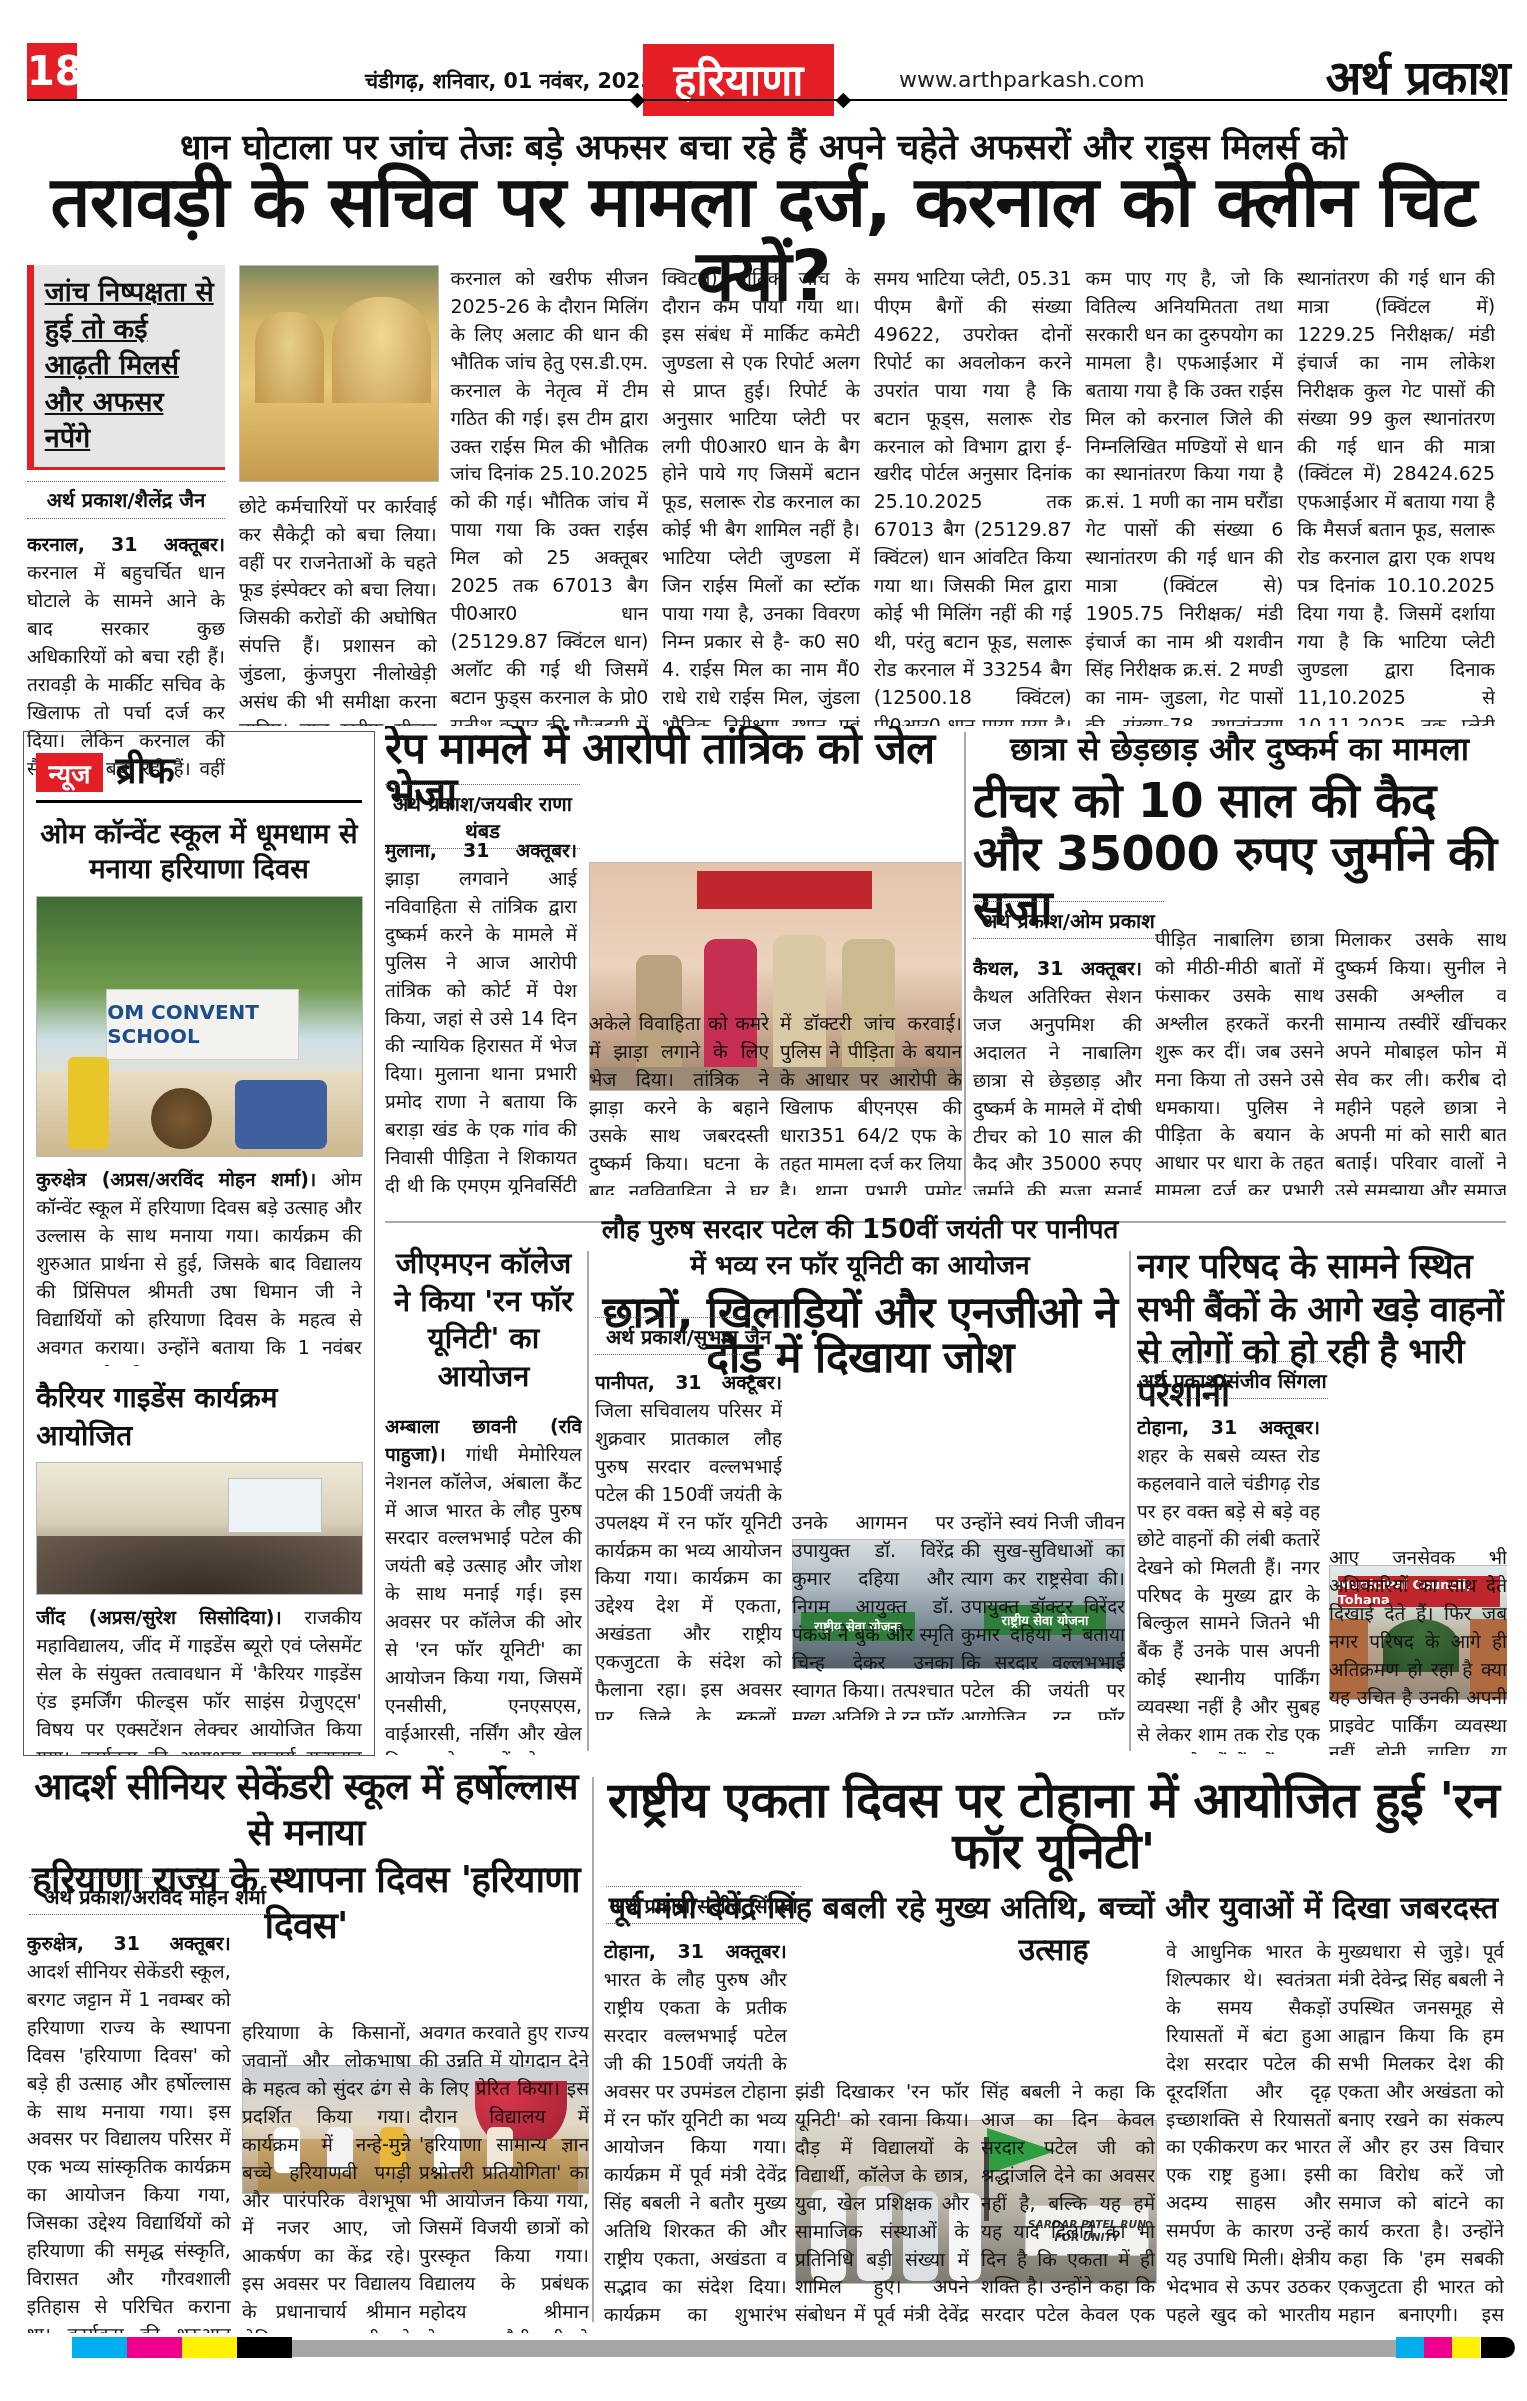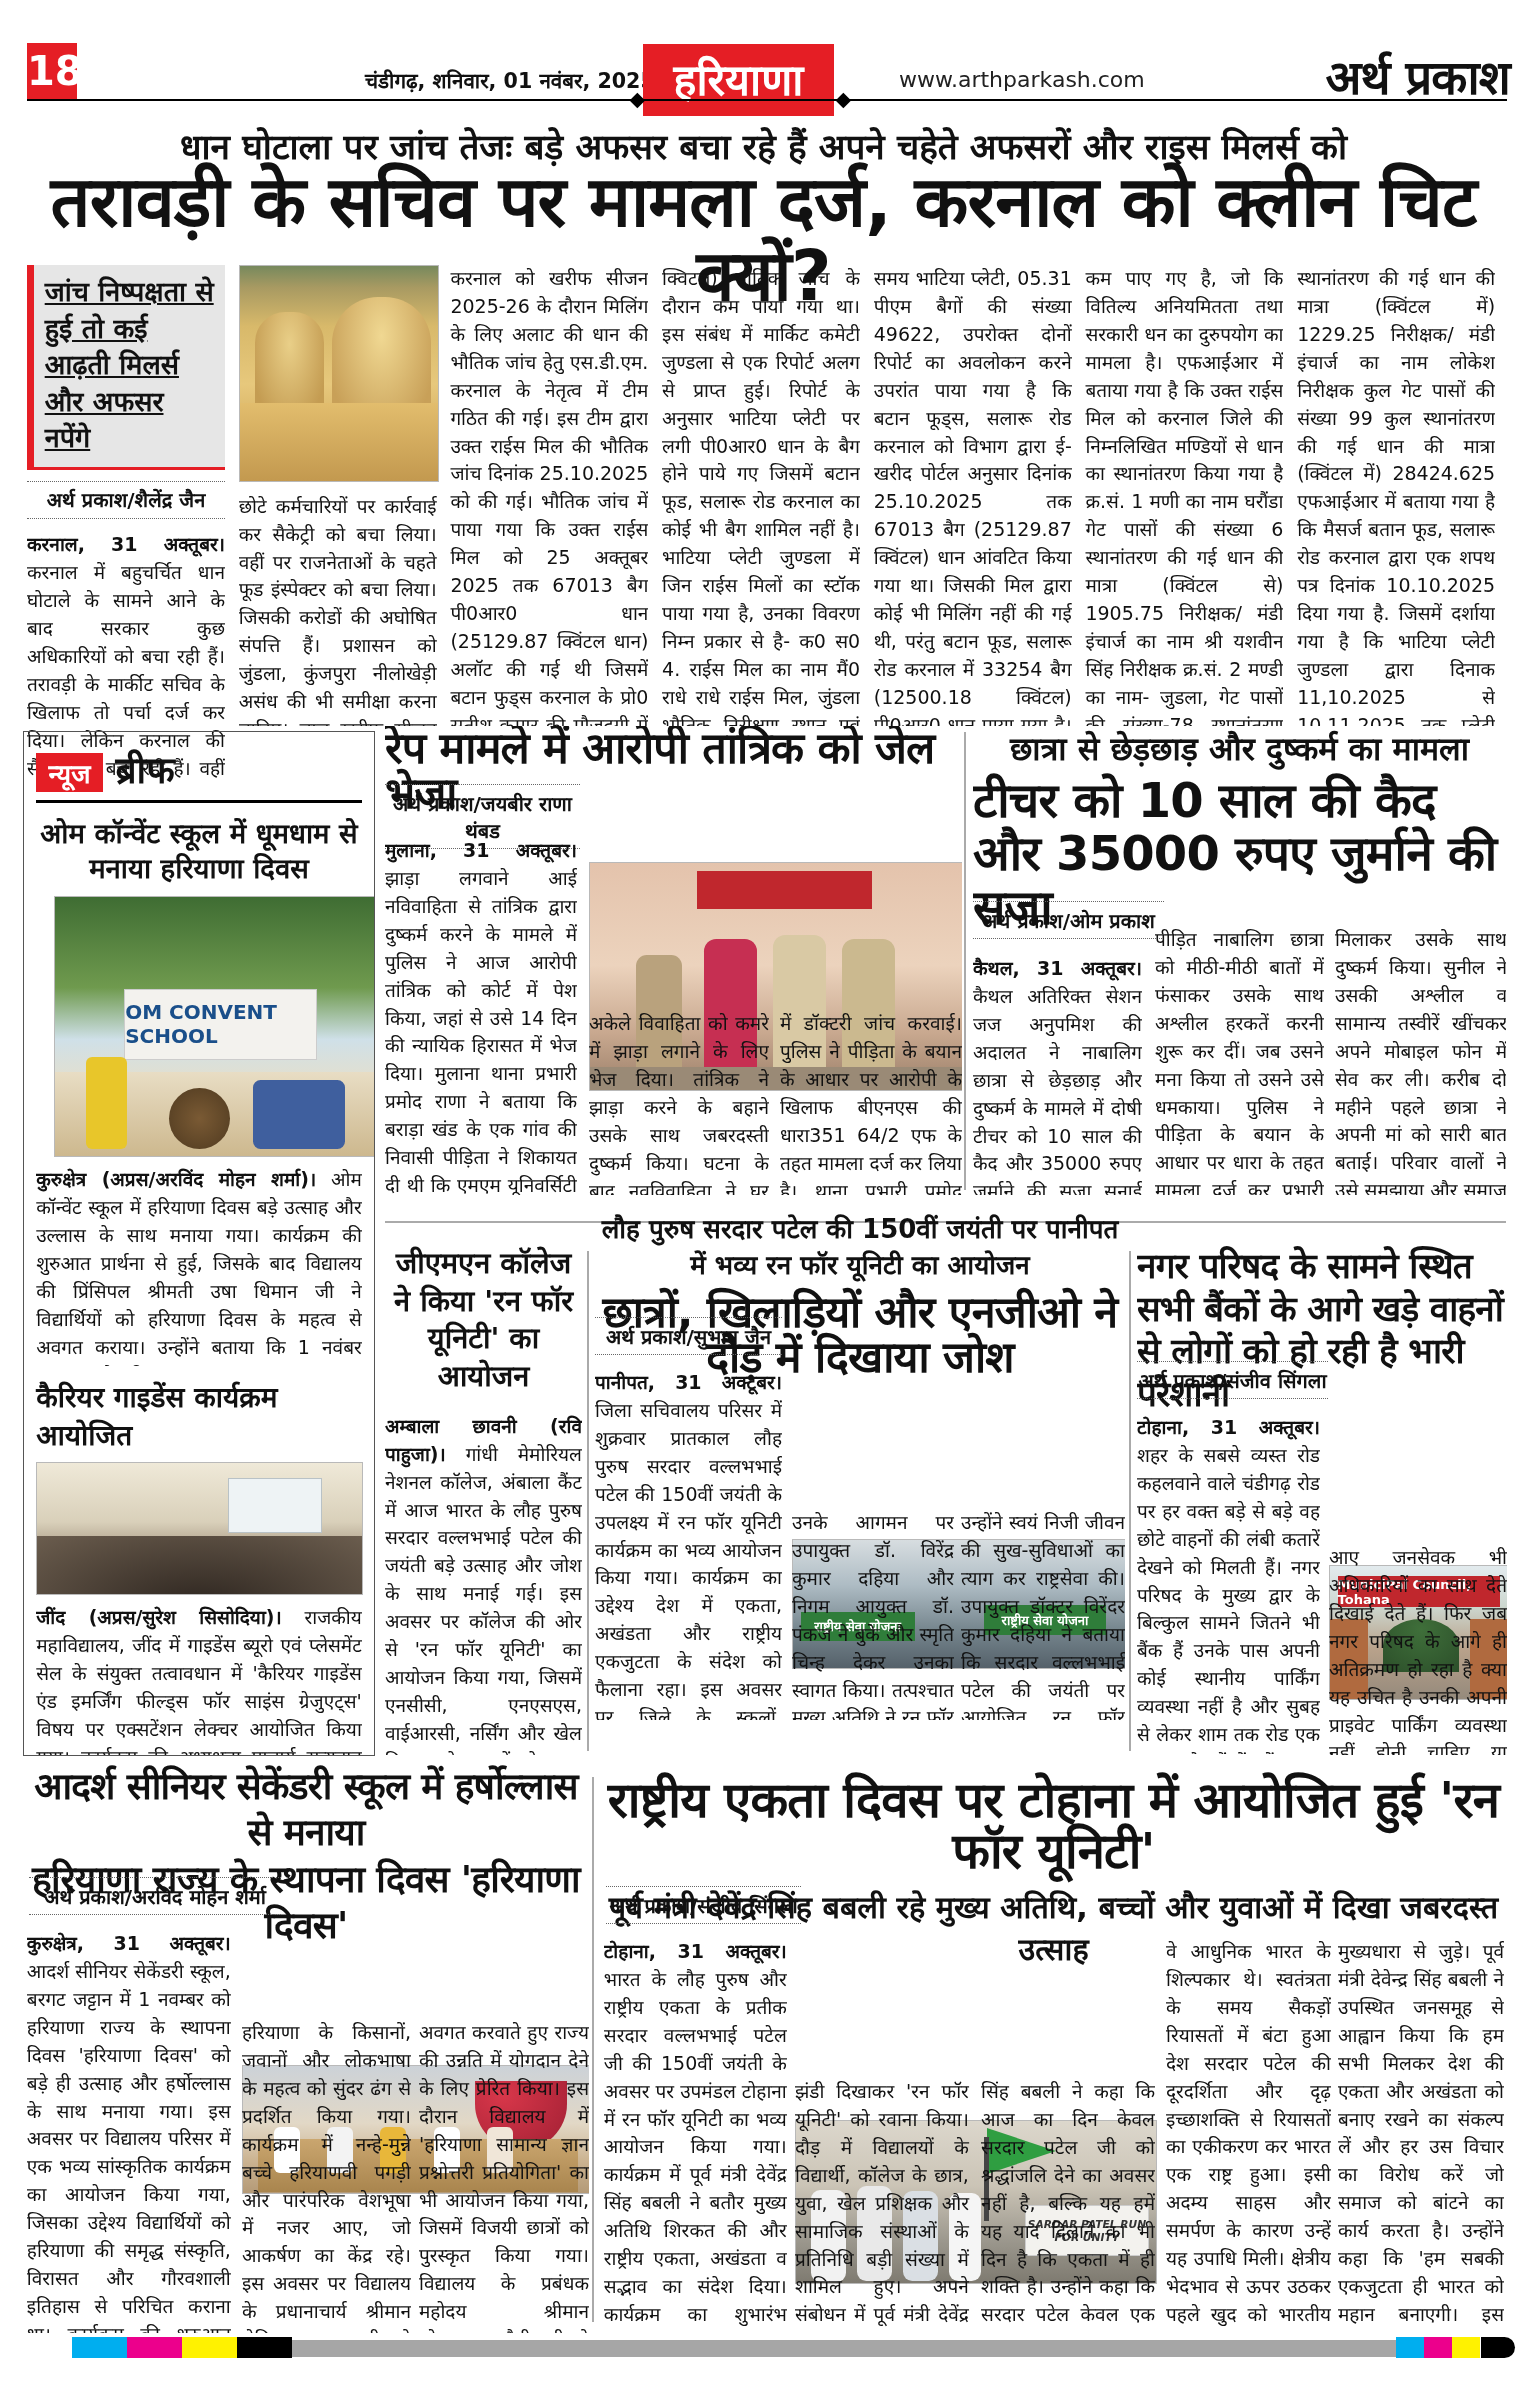--- a/index.html
+++ b/index.html
@@ -20,21 +20,21 @@
   .headline{font-weight:900;letter-spacing:-0.8px;}
   .redbox{background:#e51e25;color:#fff;font-weight:bold;}
   .colflex{display:flex;gap:13.7px;}
   .col{width:198px;flex:0 0 auto;}
   .highlight{background:#e6e6e6;border-left:7.6px solid #e51e25;border-bottom:3.8px solid #e51e25;
              font-size:27px;font-weight:bold;line-height:1.35;padding:9.2px 7.6px 10.7px 10.7px;text-decoration:underline;}
   .twocol{column-count:2;column-gap:12.2px;}
   
   .ph-paddy{background:linear-gradient(180deg,#77895d 0%,#a89a62 10%,#d8b96a 28%,#e7c87c 55%,#d3ab5d 80%,#b98f49 100%);}
   .ph-police{background:linear-gradient(180deg,#e4c3ac 0%,#ecd3bd 45%,#c8a88f 75%,#9b7f69 100%);}
-  .ph-om{background:linear-gradient(180deg,#3f6d33 0%,#6f9a4e 35%,#cfe0e8 55%,#e8dfc8 75%,#d9c8a6 100%);margin-left:18px;}
+  .ph-om{background:linear-gradient(180deg,#3f6d33 0%,#6f9a4e 35%,#cfe0e8 55%,#e8dfc8 75%,#d9c8a6 100%);}
   .ph-class{background:linear-gradient(180deg,#efe9d8 0%,#d9d0ba 45%,#8d7c67 80%,#5f5243 100%);}
   .ph-crowd{background:linear-gradient(180deg,#d7dde0 0%,#aebcc4 35%,#76868e 70%,#55616a 100%);}
   .ph-muni{background:linear-gradient(180deg,#e3ebee 0%,#cdd8d0 30%,#b9a28b 62%,#958a7c 100%);}
   .ph-stage{background:linear-gradient(180deg,#ccd2d8 0%,#e2d8c6 45%,#cbb391 75%,#b49a77 100%);}
   .ph-flag{background:linear-gradient(180deg,#dcd7cc 0%,#cbc4b6 40%,#9a968c 75%,#7e7a70 100%);}
   .sign{position:absolute;background:#c0272d;color:#fff;font-weight:bold;display:flex;align-items:center;justify-content:center;}
   .banner{position:absolute;background:#f3f2ee;color:#333;font-weight:bold;display:flex;align-items:center;justify-content:center;border:0.8px solid #ccc;}
   .greenstrip{position:absolute;background:#2f7d3a;color:#fff;font-weight:bold;display:flex;align-items:center;justify-content:center;}
   .flagtri{position:absolute;width:0;height:0;border-left:69px solid #2f9e41;border-top:23px solid transparent;border-bottom:23px solid transparent;}
   .sq{position:absolute;top:2337px;height:21.4px;}

